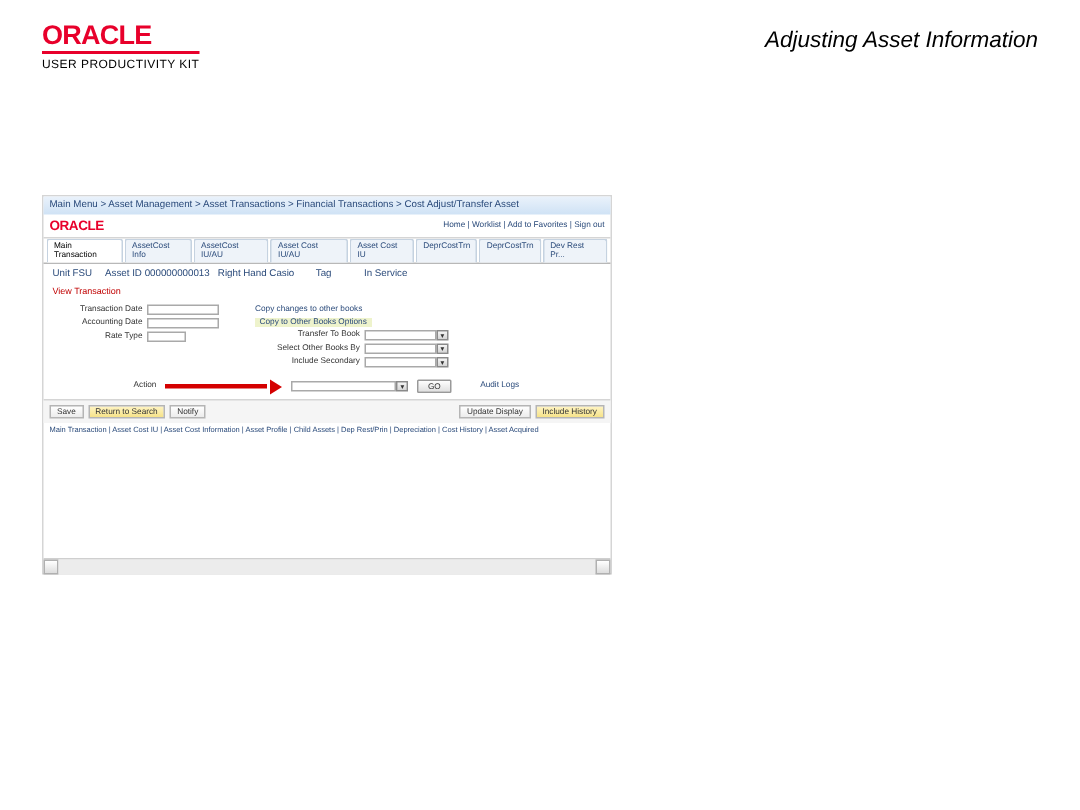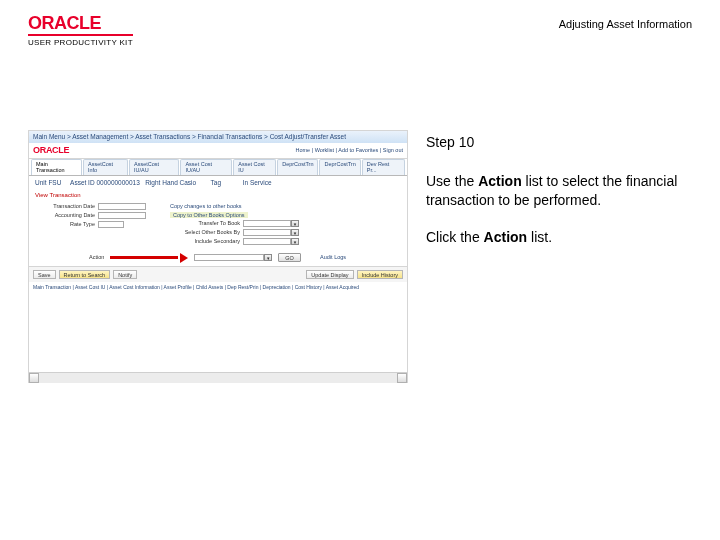--- a/index.html
+++ b/index.html
@@ -39,23 +39,24 @@
     margin-bottom: 2px;
   }
   .upk-text {
     font-size: 8px;
     color: #000;
     letter-spacing: 0.3px;
     font-weight: normal;
   }
   .page-title {
     float: right;
-    font-size: 11px;
+    font-size: 15px;
     color: #000;
     margin-top: 4px;
+    font-style: italic;
   }
   .content {
     position: absolute;
     top: 130px;
     left: 28px;
     right: 28px;
     display: flex;
     gap: 18px;
     align-items: flex-start;
   }
@@ -357,23 +358,14 @@
       <div class="footer">Main Transaction | Asset Cost IU | Asset Cost Information | Asset Profile | Child Assets | Dep Rest/Prin | Depreciation | Cost History | Asset Acquired</div>
       <div style="height:80px"></div>
       <div class="scroll">
         <div class="sq"></div>
         <div class="track"></div>
         <div class="sq"></div>
       </div>
     </div>
   </div>
 
-  <div class="text-col">
-    <div class="step">Step 10</div>
-    <div class="instr">
-      <span>Use the </span><span class="bold">Action</span><span> list to select the financial transaction to be performed.</span>
-    </div>
-    <div class="click">
-      <span>Click the </span><span class="bold">Action</span><span> list.</span>
-    </div>
-  </div>
 
 </div>
 
 </body></html>

